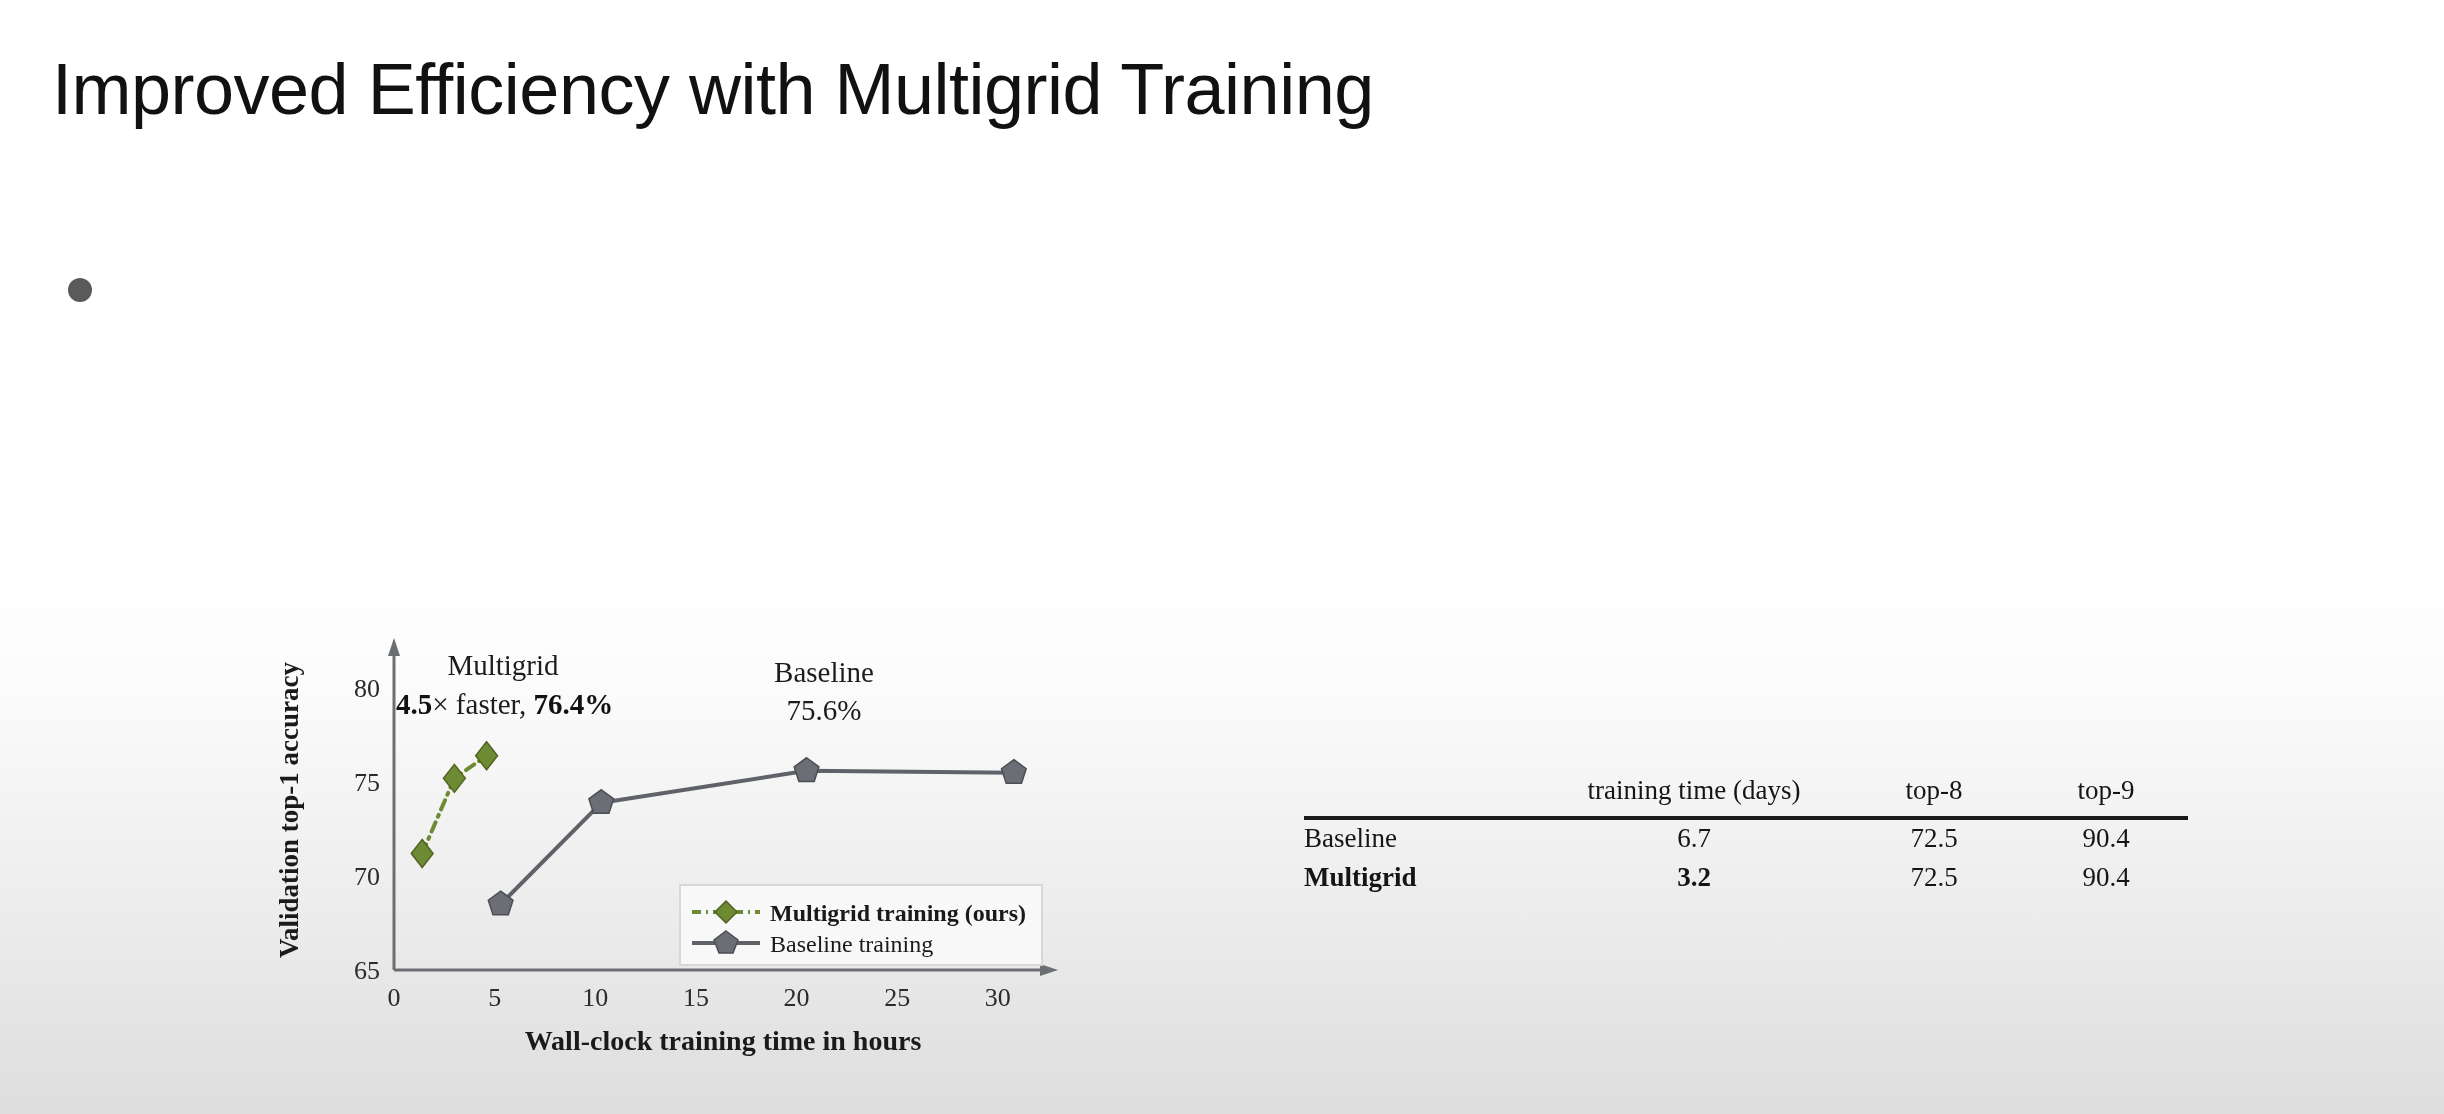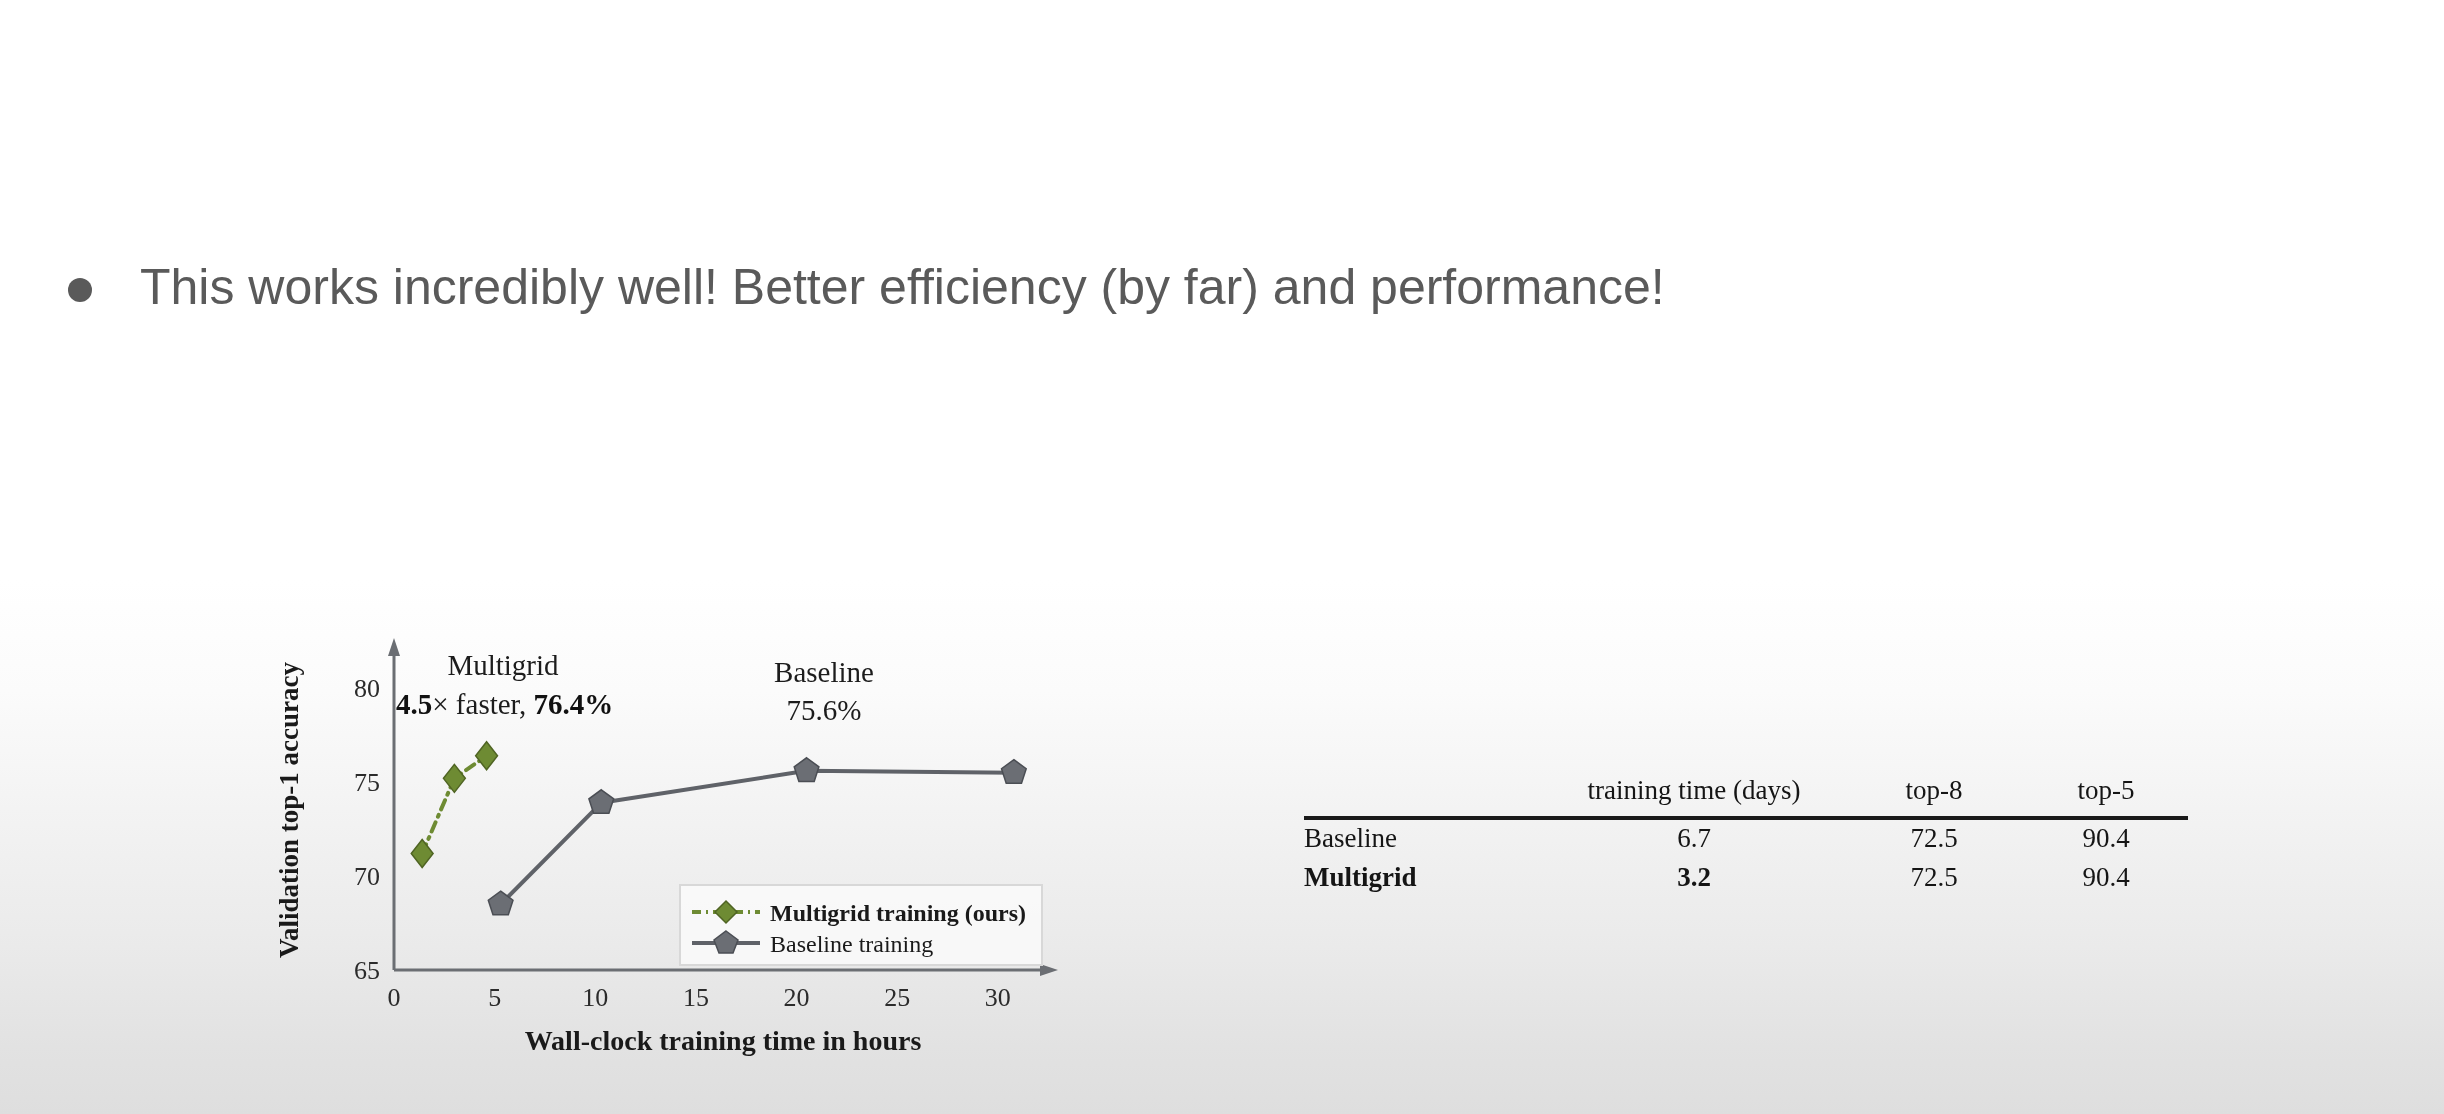--- a/index.html
+++ b/index.html
@@ -74,25 +74,25 @@
   #result-table .c-t1{text-align:center;width:180px;}
   #result-table .c-t5{text-align:center;width:164px;}
   #result-table tr.rule-row th{border-bottom:4px solid #1a1a1a;}
   #result-table td.bold,#result-table th.bold{font-weight:700;}
 </style>
 </head>
 <body>
 
 <div id="slide">
 
+  <div id="title">Improved Efficiency with Multigrid Training</div>
 
   <div id="bullets">
     <div class="bullet-row">
       <span class="bullet-dot"></span>
-      <span class="bullet-text">This works incredibly well! Better efficiency (by far) and performance!</span>
     </div>
   </div>
 
   <div id="figure">
     <svg id="chart-svg" width="820" height="470" viewBox="0 0 820 470">
 
       <g>
         <line id="yaxis-line" x1="126" y1="350" x2="126" y2="28" stroke="#6b6e73" stroke-width="3"></line>
         <polygon id="yaxis-arrow" points="126,18 120,36 132,36" fill="#6b6e73"></polygon>
         <line id="xaxis-line" x1="126" y1="350" x2="780" y2="350" stroke="#6b6e73" stroke-width="3"></line>
@@ -159,21 +159,21 @@
       </g>
     </svg>
   </div>
 
   <table id="result-table">
     <thead>
       <tr class="rule-row">
         <th class="c-name"></th>
         <th class="c-time">training time (days)</th>
         <th class="c-t1">top-8</th>
-        <th class="c-t5">top-5</th>
+        <th class="c-t5">top-9</th>
       </tr>
     </thead>
     <tbody>
       <tr>
         <td class="c-name">Baseline</td>
         <td class="c-time">6.7</td>
         <td class="c-t1">72.5</td>
         <td class="c-t5">90.4</td>
       </tr>
       <tr>

